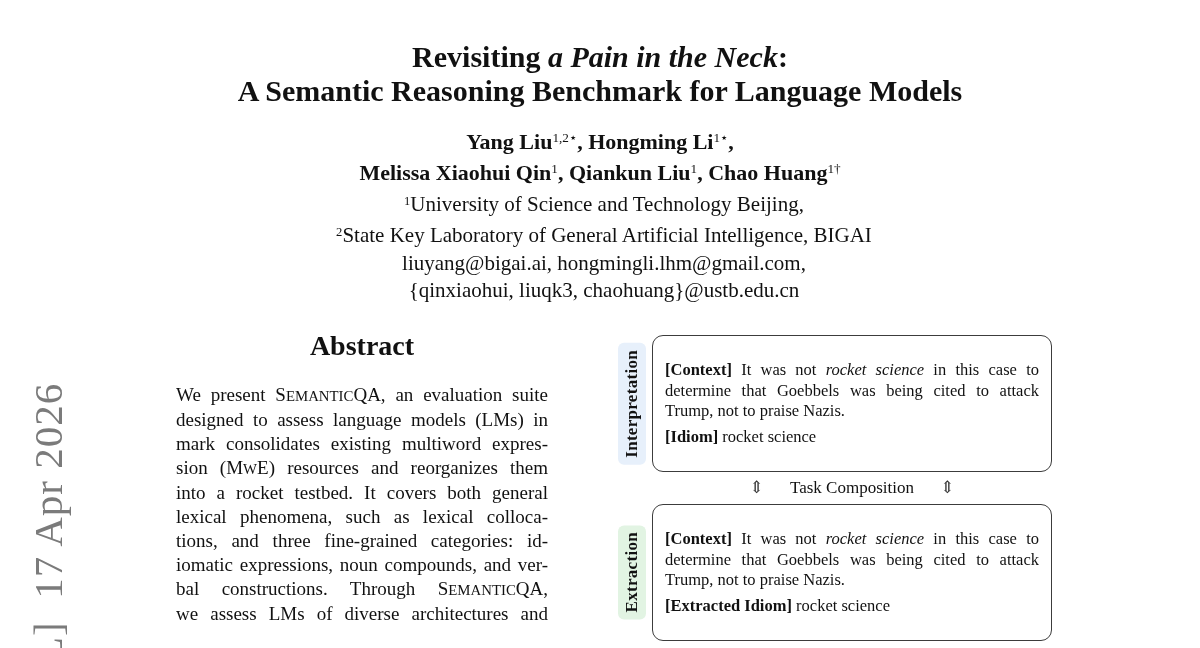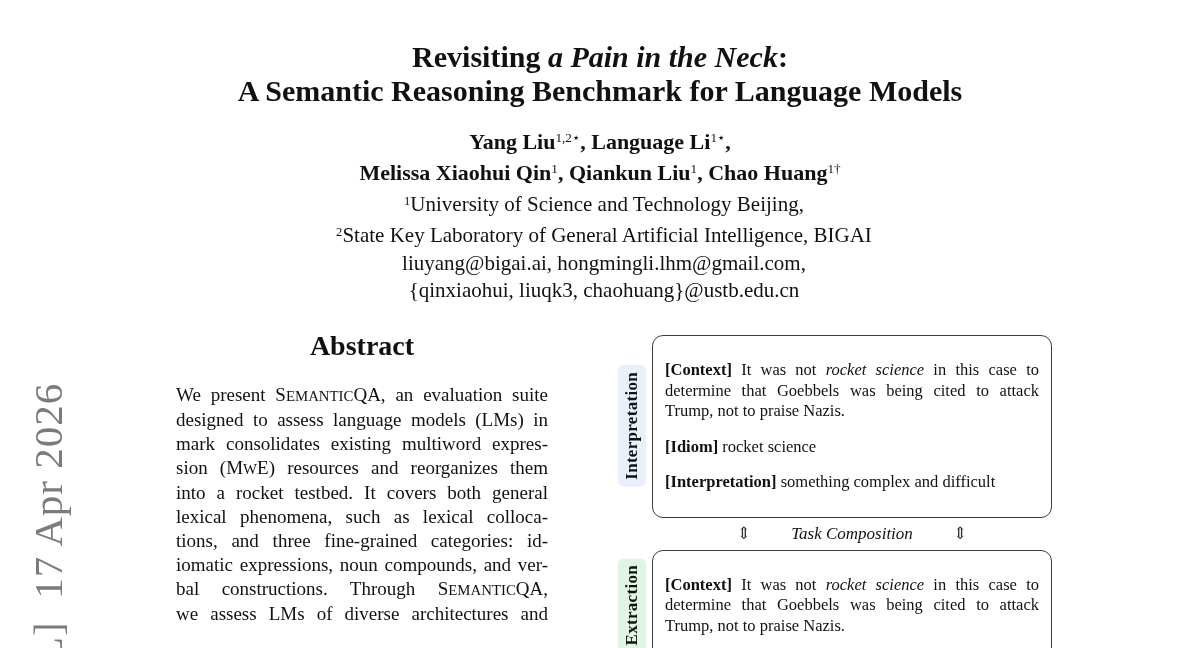--- a/index.html
+++ b/index.html
@@ -70,28 +70,28 @@
     flex: 1;
     border: 1.5px solid #3c3c3c;
     border-radius: 11px;
     padding: 24px 12px;
     font-size: 16.5px;
     line-height: 20.5px;
     text-align: justify;
     background: #ffffff;
   }
   .fig-box p { margin: 0; }
-  .fig-box p + p { margin-top: 15px; }
+  .fig-box p + p { margin-top: 5px; }
   .taskcomp {
     margin: 5px 0 5px 34px;
     text-align: center;
     font-size: 17px;
     line-height: 22px;
   }
-  .taskcomp .tc-text { font-style: italic; margin: 0 36px; }
+  .taskcomp .tc-text { margin: 0 22px; }
   .taskcomp .tc-arrow { font-style: normal; color: #333; }
   .stub-row { margin-left: 34px; }
   .stub-box {
     border: 1.5px solid #3c3c3c;
     border-radius: 11px;
     height: 60px;
     background: #ffffff;
   }
 </style>
 </head>
@@ -99,21 +99,21 @@
 
 <div class="page">
 
   <div class="watermark">L]  17 Apr 2026</div>
 
   <div class="header">
     <div class="title-line"><span>Revisiting </span><span class="i">a Pain in the Neck</span><span>:</span></div>
     <div class="title-line"><span>A Semantic Reasoning Benchmark for Language Models</span></div>
 
     <div class="authors">
-      <div><span>Yang Liu</span><span class="sup">1,2⋆</span><span>, Language Li</span><span class="sup">1⋆</span><span>,</span></div>
+      <div><span>Yang Liu</span><span class="sup">1,2⋆</span><span>, Hongming Li</span><span class="sup">1⋆</span><span>,</span></div>
       <div><span>Melissa Xiaohui Qin</span><span class="sup">1</span><span>, Qiankun Liu</span><span class="sup">1</span><span>, Chao Huang</span><span class="sup">1†</span></div>
     </div>
 
     <div class="affils">
       <div><span class="sup">1</span><span>University of Science and Technology Beijing,</span></div>
       <div><span class="sup">2</span><span>State Key Laboratory of General Artificial Intelligence, BIGAI</span></div>
       <div>liuyang@bigai.ai, hongmingli.lhm@gmail.com,</div>
       <div>{qinxiaohui, liuqk3, chaohuang}@ustb.edu.cn</div>
     </div>
   </div>
@@ -134,34 +134,34 @@
     </div>
   </div>
 
   <div class="figure-col">
 
     <div class="fig-row">
       <div class="vlabel blue">Interpretation</div>
       <div class="fig-box">
         <p><span class="b">[Context]</span><span> It was not </span><span class="i">rocket science</span><span> in this case to determine that Goebbels was being cited to attack Trump, not to praise Nazis.</span></p>
         <p><span class="b">[Idiom]</span><span> rocket science</span></p>
-        <p><span class="b">[Interpretation]</span><span> something complex and difficult</span></p>
       </div>
     </div>
 
     <div class="taskcomp">
       <span class="tc-arrow">⇕</span>
       <span class="tc-text">Task Composition</span>
       <span class="tc-arrow">⇕</span>
     </div>
 
     <div class="fig-row">
       <div class="vlabel green">Extraction</div>
       <div class="fig-box">
         <p><span class="b">[Context]</span><span> It was not </span><span class="i">rocket science</span><span> in this case to determine that Goebbels was being cited to attack Trump, not to praise Nazis.</span></p>
+        <p><span class="b">[Extracted Idiom]</span><span> rocket science</span></p>
       </div>
     </div>
 
     <div class="taskcomp">
       <span class="tc-arrow">⇕</span>
       <span class="tc-text">Task Composition</span>
       <span class="tc-arrow">⇕</span>
     </div>
 
     <div class="stub-row">

